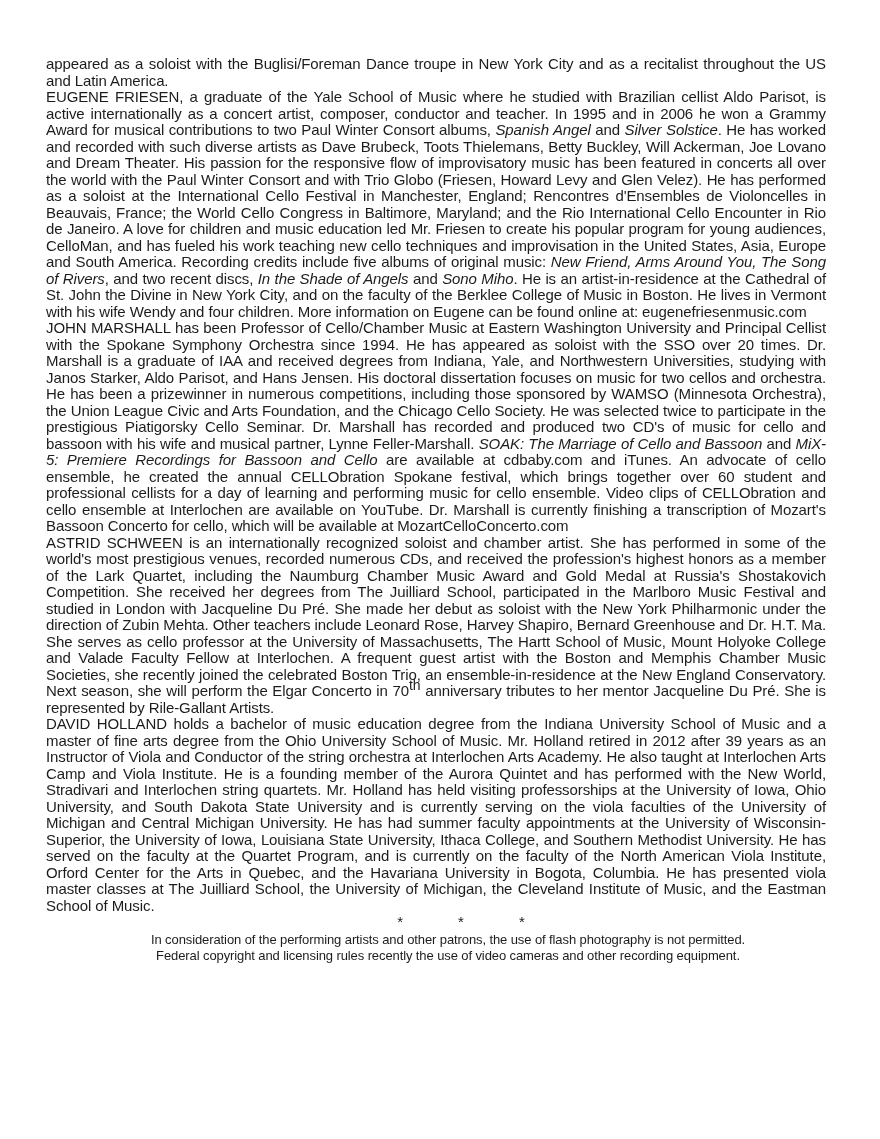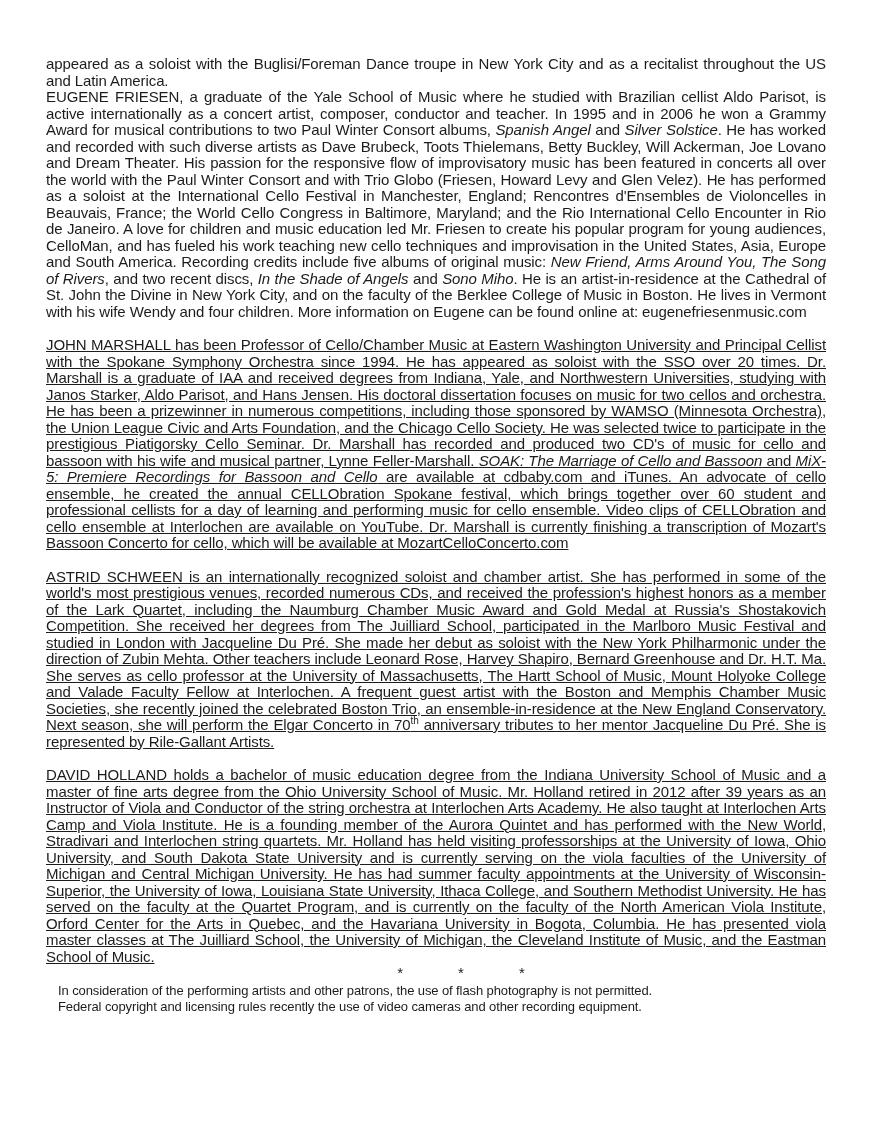--- a/index.html
+++ b/index.html
@@ -22,42 +22,41 @@
     background: #ffffff;
   }
   .bio-text p {
     margin: 0;
     font-size: 15px;
     line-height: 16.5px;
     text-align: justify;
     letter-spacing: -0.1px;
   }
   .bio-text p.gap {
-    margin-top: 17px;
-    text-decoration: underline;
   }
   .italic {
     font-style: italic;
   }
   sup {
-    font-size: 10px;
+    font-size: 14px;
     line-height: 0;
     vertical-align: super;
   }
   .separator {
     display: flex;
     justify-content: center;
     gap: 55px;
     transform: translateX(25px);
     font-size: 15px;
     line-height: 14px;
     margin-top: 1px;
   }
   .notices {
     margin-top: 3px;
+    text-align: center;
     font-size: 13px;
     line-height: 16px;
     transform: translateX(12px);
     letter-spacing: -0.1px;
   }
   .notices p {
     margin: 0;
   }
   .notices p.gap-small {
     margin-top: 11px;

